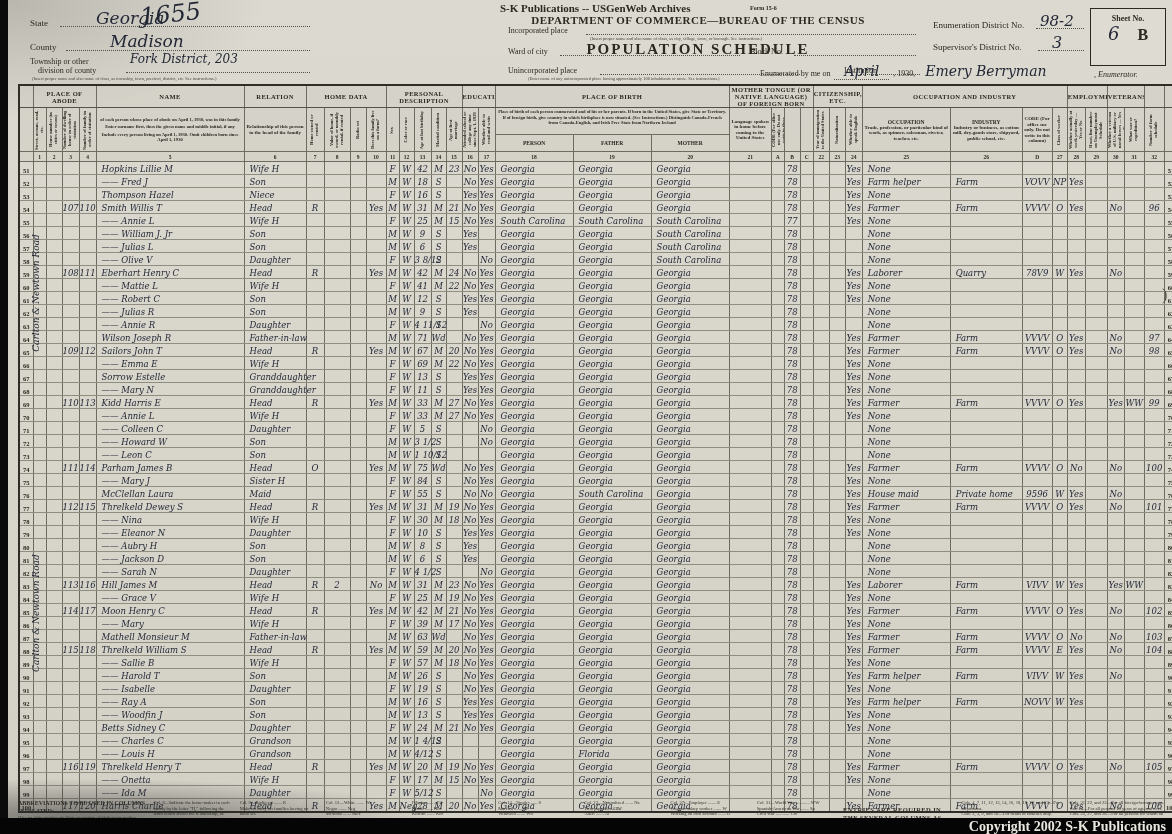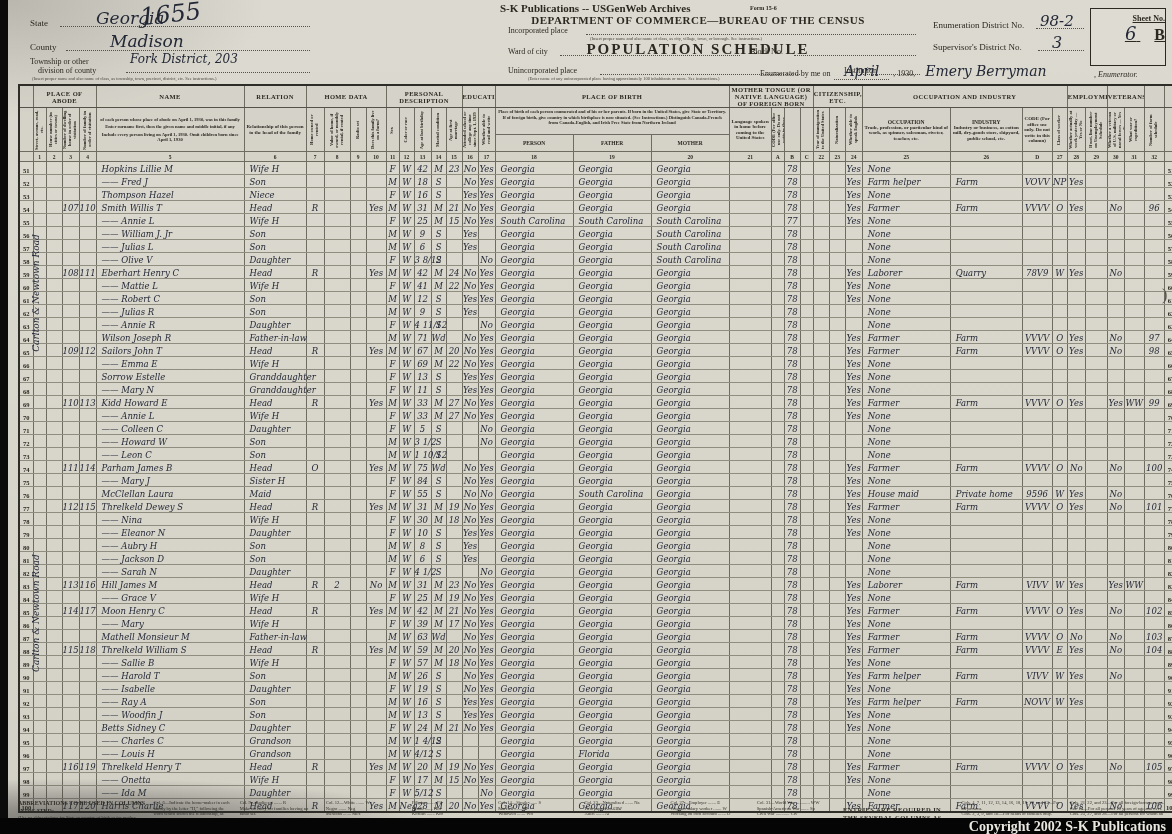--- a/index.html
+++ b/index.html
@@ -24,21 +24,21 @@
   
   .pubs{font-size:11px;font-weight:bold;}
   .formno{font-size:6px;font-weight:bold;}
   .dept{font-size:11px;font-weight:bold;letter-spacing:.5px;}
   .title1{font-size:13.5px;font-weight:bold;letter-spacing:1px;}
   .title2{font-size:15px;font-weight:bold;letter-spacing:2px;}
   .fld{font-size:9px;}
   .fldsm{font-size:8px;}
 
   .sheetbox{position:absolute;left:1082px;top:8px;width:74px;height:56px;border:1.5px solid #2b2921;
-            background:#dedbd2;text-align:right;text-decoration:underline;}
+            background:#dedbd2;text-align:center;}
   .sheetbox .lab{font-size:8px;font-weight:bold;margin-top:5px;}
 
   
   #tablewrap{position:absolute;left:10px;top:84px;width:1159px;}
   table{border-collapse:collapse;table-layout:fixed;width:1159px;background:transparent;}
   th,td{padding:0;margin:0;overflow:hidden;border:1px solid #6e6b60;}
   thead th{font-size:5px;font-weight:bold;line-height:1.1;vertical-align:middle;color:#2b2921;background:rgba(205,202,192,.4);}
   tr.grp th{font-size:6.5px;letter-spacing:.4px;height:13px;border-bottom:1px solid #55524a;}
   tr.lbl th{height:42px;}
   tr.num th{height:9px;font-size:5.5px;}
@@ -1070,21 +1070,21 @@
             <td class="hw"></td>
             <td class="gb hw"></td>
             <td class="gb pn">68</td>
           </tr>
           <tr class="fam-start">
             <td class="gb pn">69</td>
             <td class="gb hw"></td>
             <td class="hw"></td>
             <td class="hw">110</td>
             <td class="hw">113</td>
-            <td class="gb hw lt">Kidd Howard E</td>
+            <td class="gb hw lt">Kidd Harris E</td>
             <td class="gb hw lt">Head</td>
             <td class="gb hw">R</td>
             <td class="hw"></td>
             <td class="hw"></td>
             <td class="hw">Yes</td>
             <td class="gb hw">M</td>
             <td class="hw">W</td>
             <td class="hw">33</td>
             <td class="hw">M</td>
             <td class="hw">27</td>

